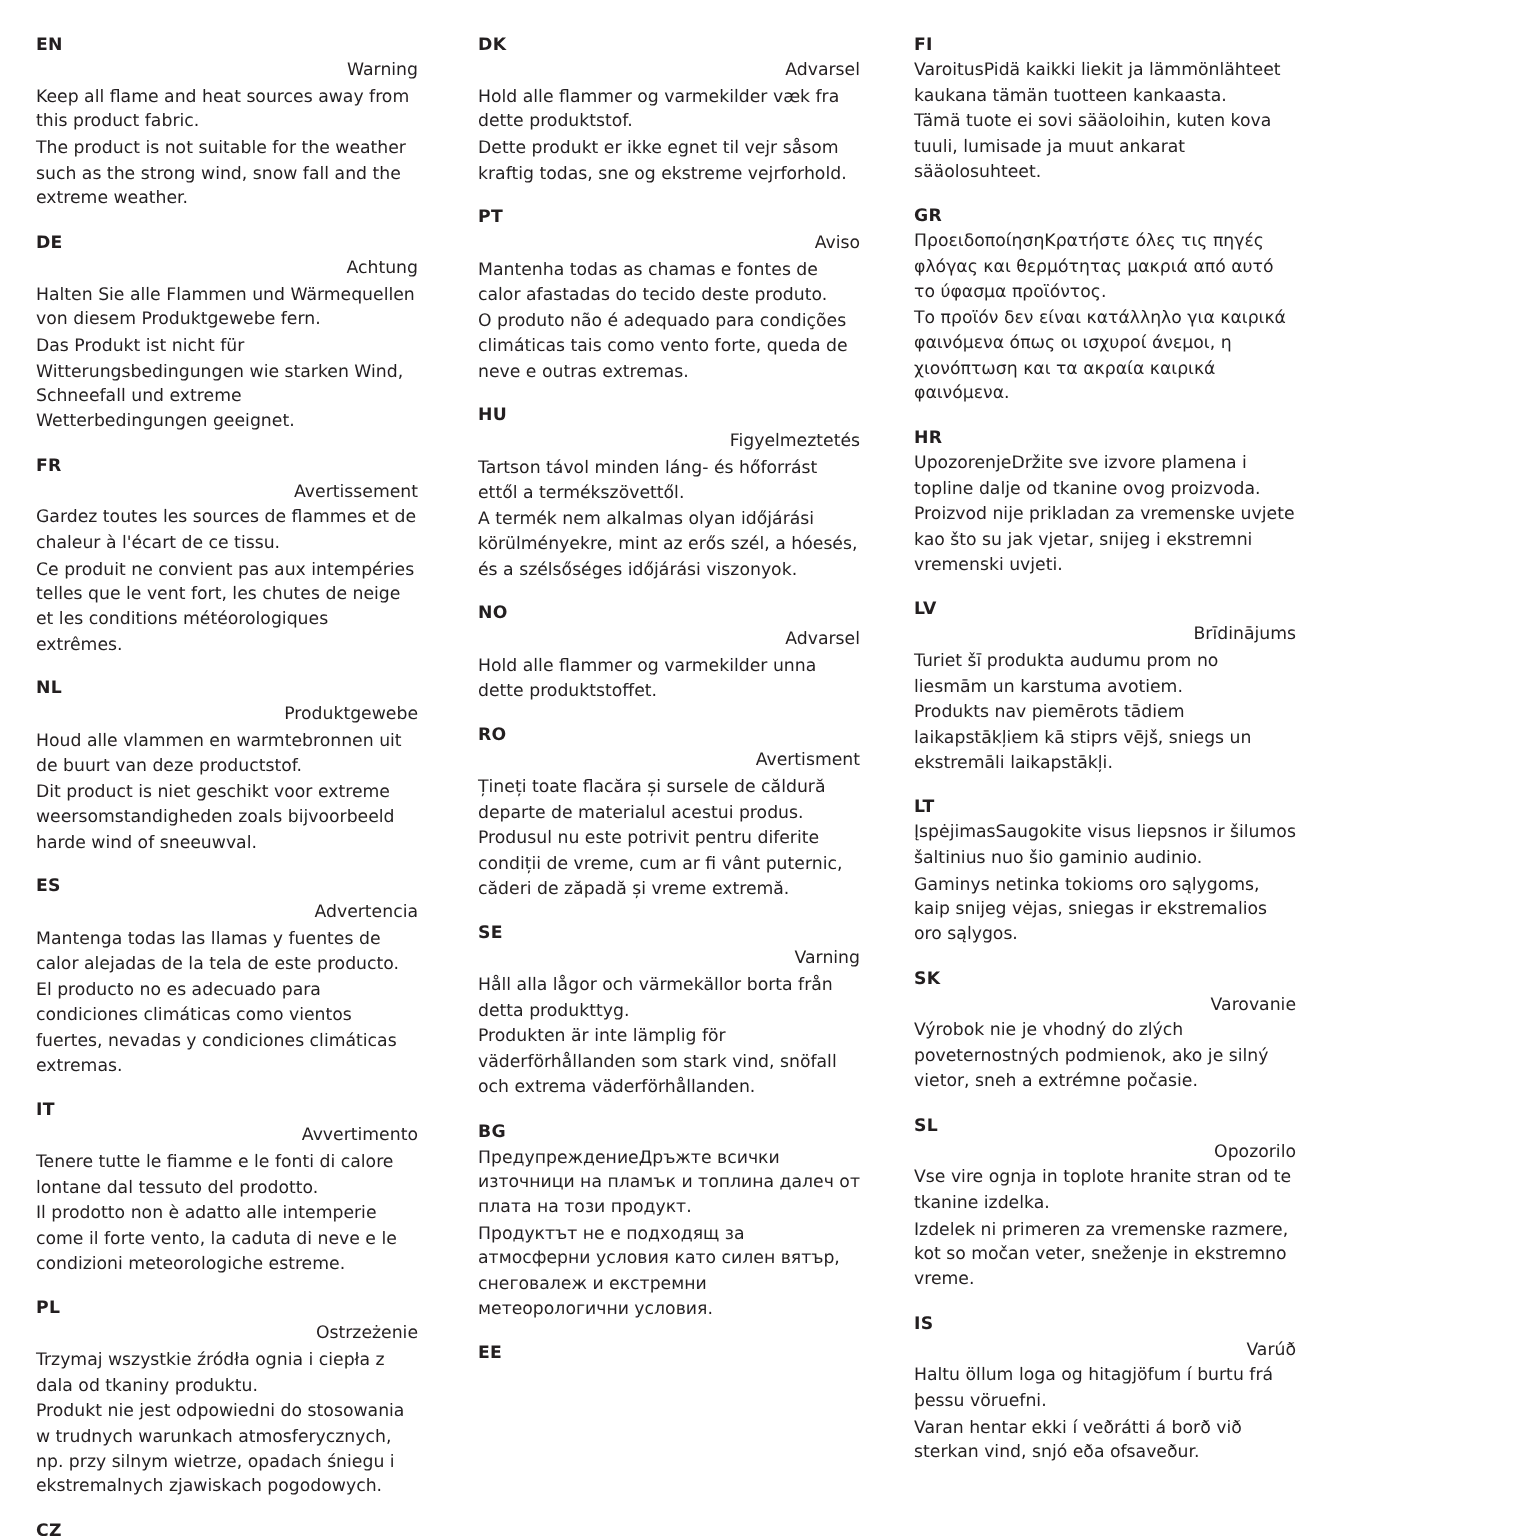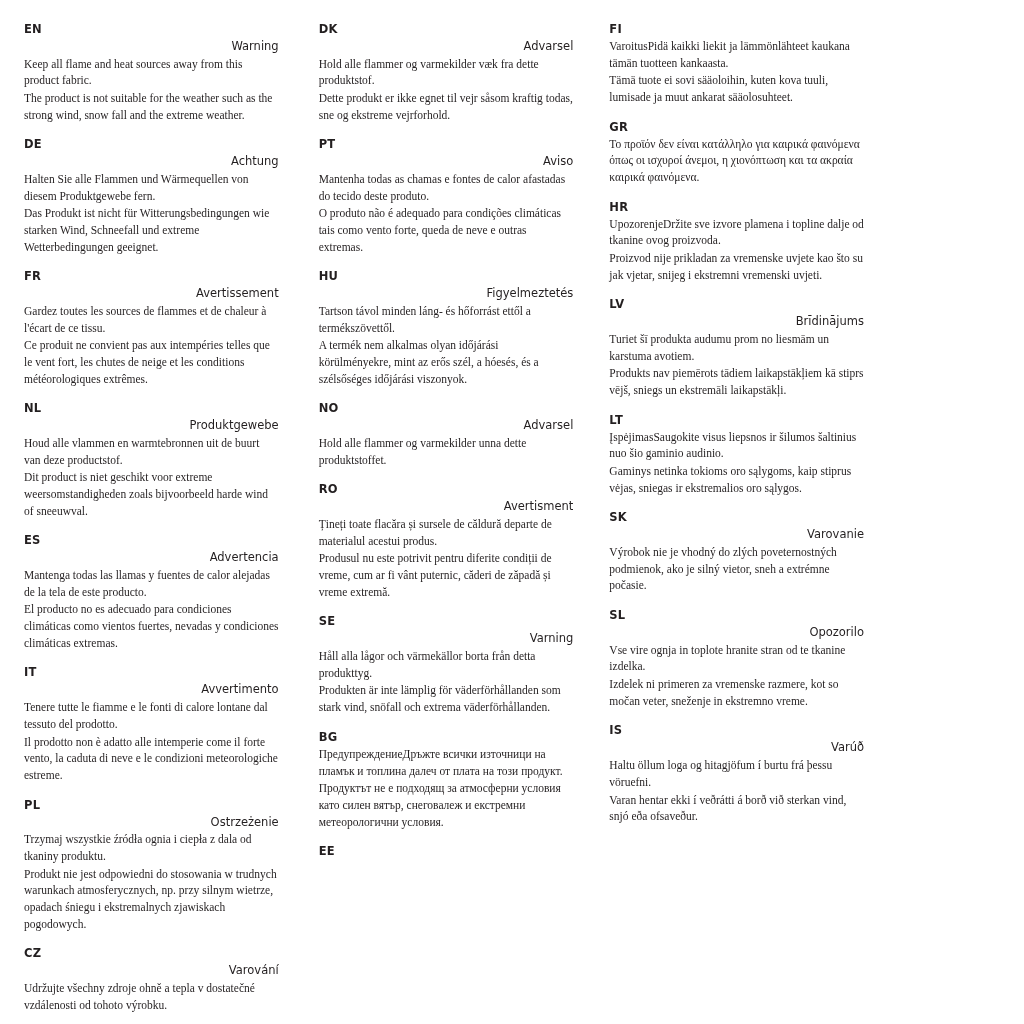--- a/index.html
+++ b/index.html
@@ -44,21 +44,20 @@
     font-size: 11.5px;
     line-height: 1.45;
     color: #231f20;
     text-align: right;
   }
   .lang-body {
     font-size: 11.5px;
     line-height: 1.45;
     color: #231f20;
     margin-top: 1px;
-    font-family: Liberation Serif, serif;
   }
   .lang-body p {
     margin: 0;
   }
   .lang-body p + p {
     margin-top: 1px;
   }
   
   .inline-join .lang-heading {
     display: inline;
@@ -199,20 +198,21 @@
       <div class="entry inline-join">
         <div class="lang-code">FI</div>
         <div class="lang-body">
           <p><span class="lang-heading">Varoitus</span><span class="first-line">Pidä kaikki liekit ja lämmönlähteet kaukana tämän tuotteen kankaasta.</span></p>
           <p>Tämä tuote ei sovi sääoloihin, kuten kova tuuli, lumisade ja muut ankarat sääolosuhteet.</p>
         </div>
       </div>
       <div class="entry inline-join">
         <div class="lang-code">GR</div>
         <div class="lang-body">
+          <p><span class="lang-heading">Προειδοποίηση</span><span class="first-line">Κρατήστε όλες τις πηγές φλόγας και θερμότητας μακριά από αυτό το ύφασμα προϊόντος.</span></p>
           <p>Το προϊόν δεν είναι κατάλληλο για καιρικά φαινόμενα όπως οι ισχυροί άνεμοι, η χιονόπτωση και τα ακραία καιρικά φαινόμενα.</p>
         </div>
       </div>
       <div class="entry inline-join">
         <div class="lang-code">HR</div>
         <div class="lang-body">
           <p><span class="lang-heading">Upozorenje</span><span class="first-line">Držite sve izvore plamena i topline dalje od tkanine ovog proizvoda.</span></p>
           <p>Proizvod nije prikladan za vremenske uvjete kao što su jak vjetar, snijeg i ekstremni vremenski uvjeti.</p>
         </div>
       </div>
@@ -221,21 +221,21 @@
         <div class="lang-heading">Brīdinājums</div>
         <div class="lang-body">
           <p>Turiet šī produkta audumu prom no liesmām un karstuma avotiem.</p>
           <p>Produkts nav piemērots tādiem laikapstākļiem kā stiprs vējš, sniegs un ekstremāli laikapstākļi.</p>
         </div>
       </div>
       <div class="entry inline-join">
         <div class="lang-code">LT</div>
         <div class="lang-body">
           <p><span class="lang-heading">Įspėjimas</span><span class="first-line">Saugokite visus liepsnos ir šilumos šaltinius nuo šio gaminio audinio.</span></p>
-          <p>Gaminys netinka tokioms oro sąlygoms, kaip stiprus vėjas, sniegas ir ekstremalios oro sąlygos.</p>
+          <p>Gaminys netinka tokioms oro sąlygoms, kaip snijeg vėjas, sniegas ir ekstremalios oro sąlygos.</p>
         </div>
       </div>
       <div class="entry">
         <div class="lang-code">SK</div>
         <div class="lang-heading">Varovanie</div>
         <div class="lang-body">
           <p>Výrobok nie je vhodný do zlých poveternostných podmienok, ako je silný vietor, sneh a extrémne počasie.</p>
         </div>
       </div>
       <div class="entry">

